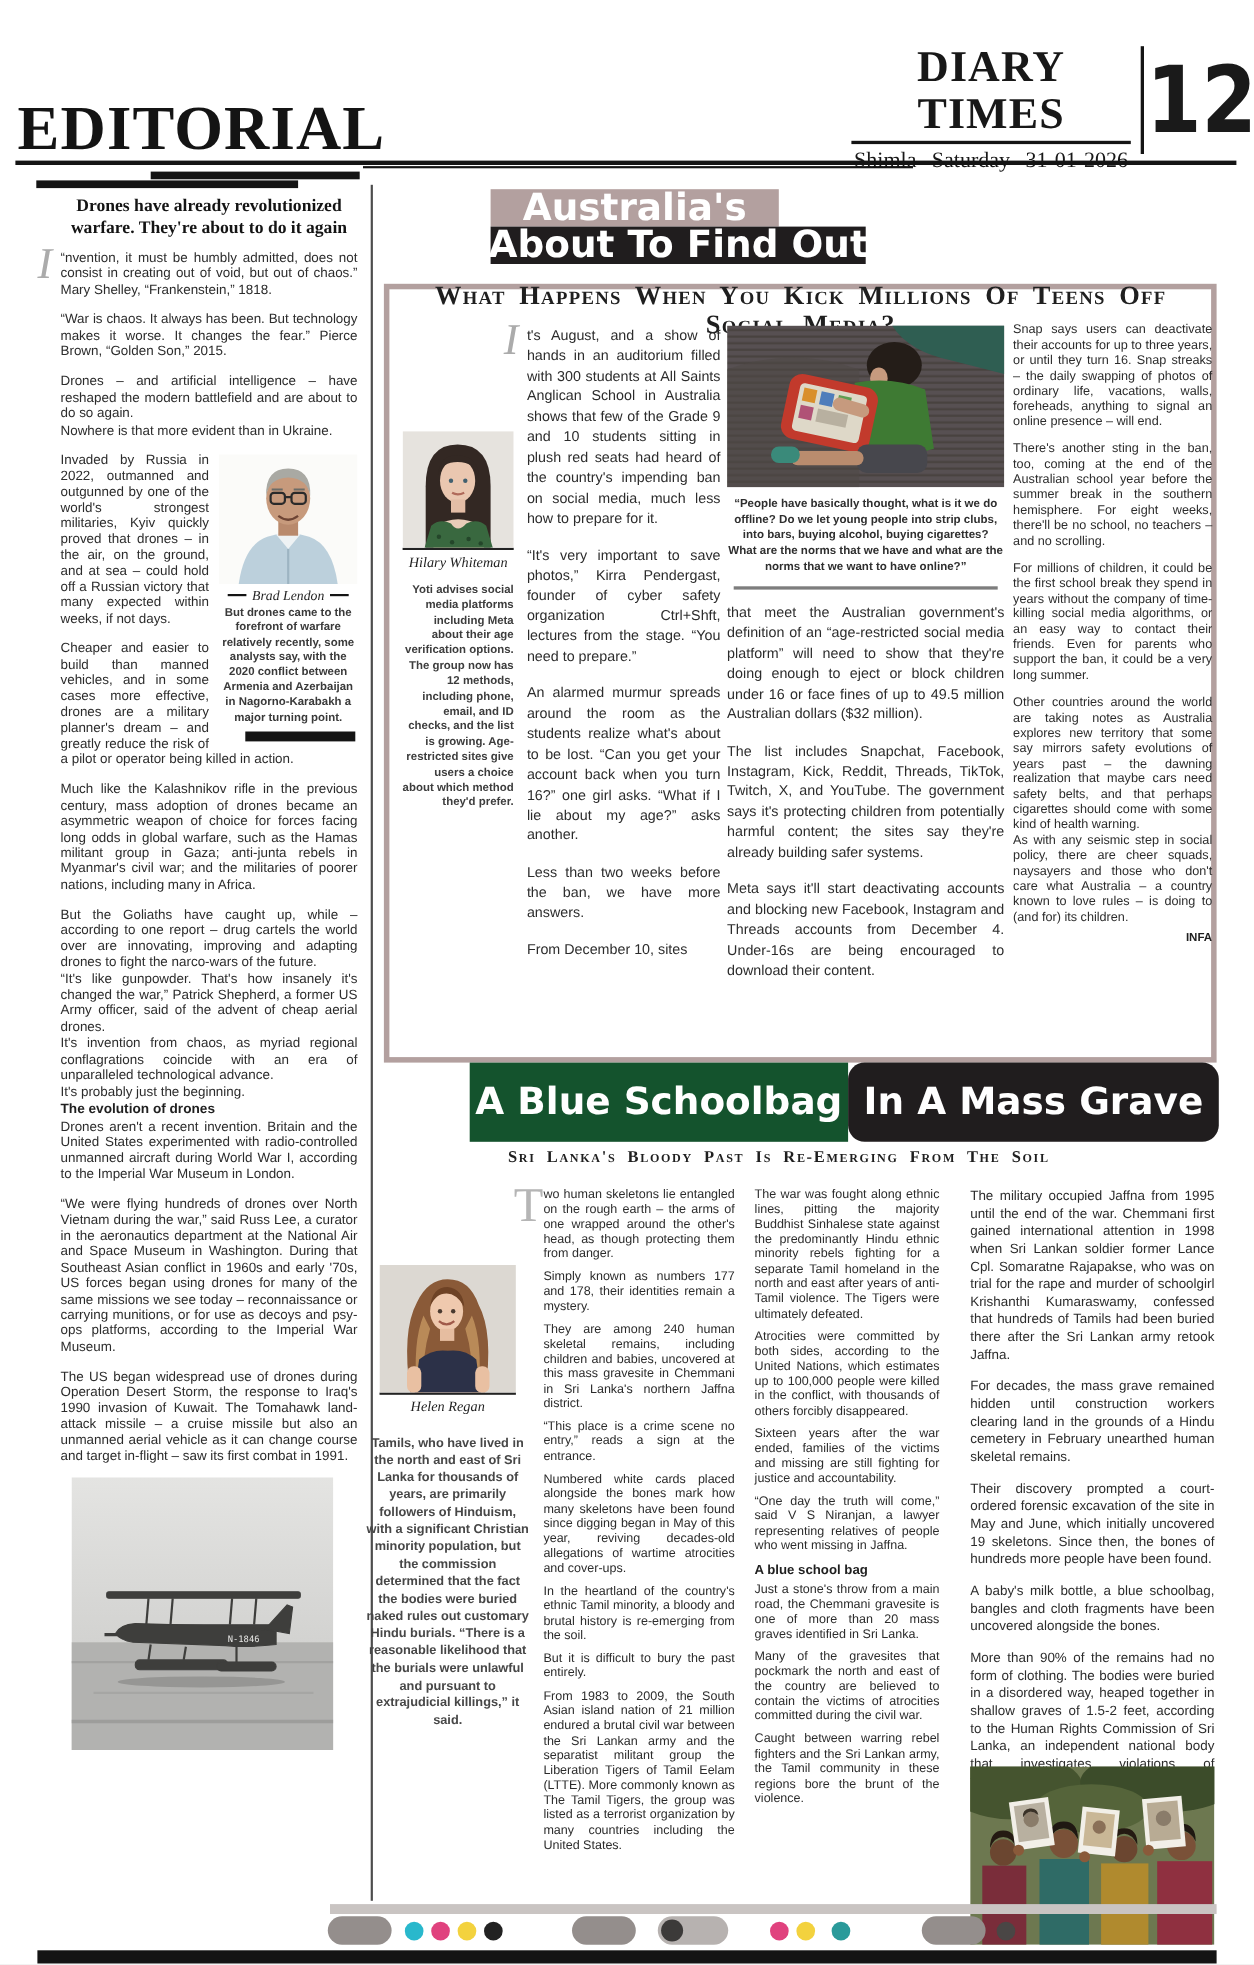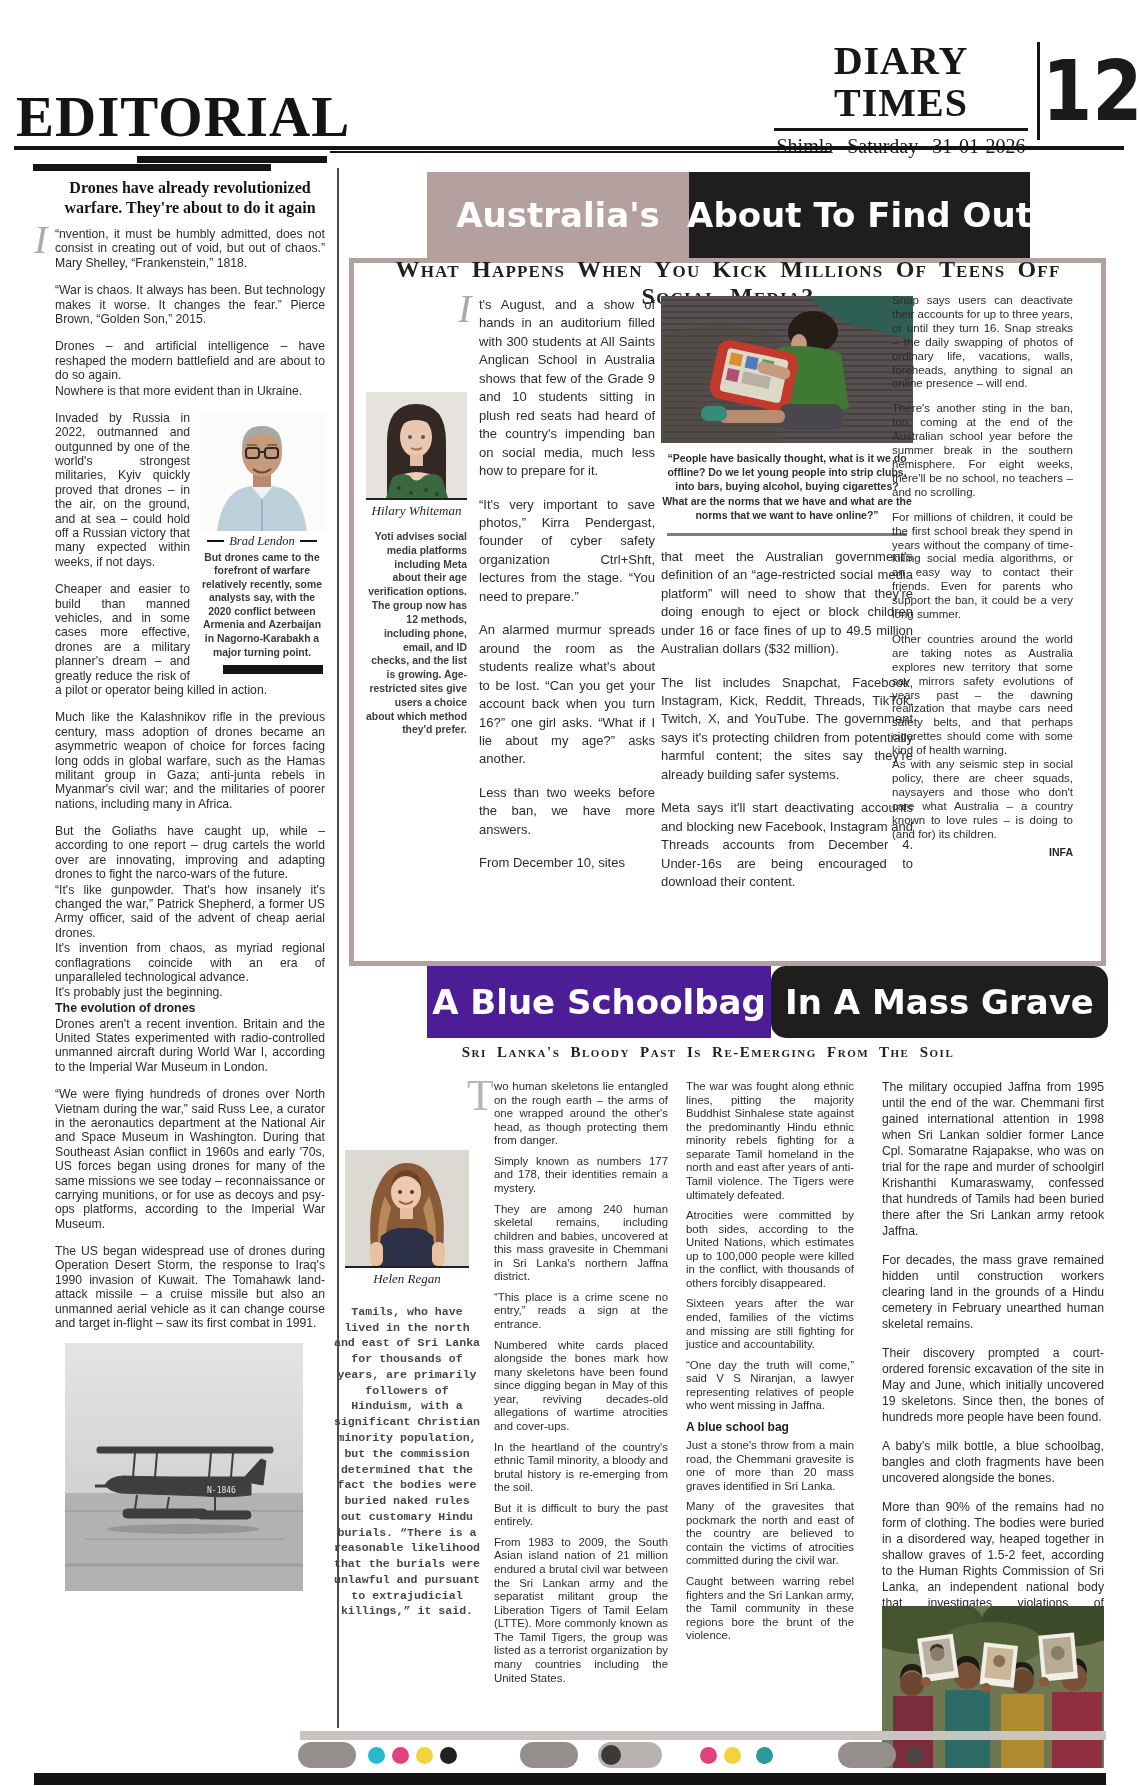--- a/index.html
+++ b/index.html
@@ -39,50 +39,50 @@
   .brad-bar{width:100px;height:9px;background:#141414;margin:6px 2px 0 auto;}
   #biplane-photo{margin:9px 0 0 10px;}
 
   #v-rule{position:absolute;left:337px;top:168px;width:2px;height:1560px;background:#4d4d4d;}
 
   
   #au-frame{position:absolute;left:349px;top:258px;width:747px;height:698px;border:5px solid #b3a09f;}
   .banner{position:absolute;display:flex;}
   .banner .seg{display:flex;align-items:center;justify-content:center;
         font:bold 34px/1 "DejaVu Sans",sans-serif;color:#ffffff;white-space:nowrap;}
-  #au-banner{left:427px;top:172px;height:86px;}
+  #au-banner{left:446px;top:172px;height:86px;flex-direction:column;}
   #au-banner .seg-l{width:262px;background:#b3a09f;}
   #au-banner .seg-r{width:341px;background:#201d1e;}
   .kicker{position:absolute;font-variant:small-caps;font-family:"Liberation Serif",serif;font-weight:bold;
         text-align:center;color:#1f1f1f;}
   #au-kicker{left:365px;top:256px;width:726px;font-size:24px;letter-spacing:1.2px;word-spacing:5px;}
 
   .reporter{position:absolute;}
   .reporter svg{display:block;margin:0 auto;border-bottom:2px solid #222;}
   .reporter-name{font:italic 13px/1.3 "Liberation Serif",serif;text-align:center;color:#1f1f1f;margin-top:3px;}
   .reporter-caption{font:bold 10.4px/1.33 "Liberation Sans",sans-serif;color:#3d3d3d;margin-top:10px;}
   #au-reporter{left:366px;top:392px;width:101px;}
   #au-reporter .reporter-caption{text-align:right;}
   #sl-reporter{left:333px;top:1150px;width:148px;}
-  #sl-reporter .reporter-caption{text-align:center;font-size:11.6px;line-height:1.36;margin-top:16px;color:#474747;font-family:Liberation Mono, monospace;}
+  #sl-reporter .reporter-caption{text-align:center;font-size:11.6px;line-height:1.36;margin-top:16px;color:#474747;}
 
   .au-body p{font:13px/1.42 "Liberation Sans",sans-serif;text-align:justify;color:#2c2c2c;margin:0 0 15px;}
   #au-col1{position:absolute;left:479px;top:296px;width:176px;}
   #au-col2{position:absolute;left:661px;top:296px;width:252px;}
   #au-col2 svg{display:block;}
   .photo-caption{font:bold 10.5px/1.35 "Liberation Sans",sans-serif;text-align:center;color:#2f2f2f;margin-top:8px;}
   .col-divider{height:3px;background:#7d7d7d;margin:11px 6px 12px;}
-  #au-col3{position:absolute;left:892px;top:294px;width:181px;}
+  #au-col3{position:absolute;left:921px;top:294px;width:181px;}
   #au-col3 p{font:11.5px/1.21 "Liberation Sans",sans-serif;text-align:justify;color:#2c2c2c;margin:0;}
   #au-col3 p.gap{margin-bottom:11px;}
   .credit{font:bold 10.5px/1.2 "Liberation Sans",sans-serif;text-align:right;color:#1f1f1f;margin-top:4px;}
 
   
   #sl-banner{left:427px;top:966px;height:72px;}
-  #sl-banner .seg-l{width:344px;background:#4c1d95;}
+  #sl-banner .seg-l{width:344px;background:#14532d;}
   #sl-banner .seg-r{width:337px;background:#201d1e;border-radius:15px;}
   #sl-kicker{left:312px;top:1044px;width:792px;font-size:15px;letter-spacing:1.5px;word-spacing:5px;}
   .sl-body p{font:11.4px/1.19 "Liberation Sans",sans-serif;text-align:justify;color:#2c2c2c;margin:0 0 7px;}
   #sl-col1{position:absolute;left:494px;top:1080px;width:174px;}
   #sl-col1 .dropq{left:-27px;top:-6px;font:44px/1 "Liberation Serif",serif;font-style:normal;color:#b5b5b5;}
   #sl-col2{position:absolute;left:686px;top:1080px;width:168px;}
   #sl-col2 h4{font:bold 12px/1.25 "Liberation Sans",sans-serif;color:#1f1f1f;margin:3px 0 4px;}
   #sl-col3{position:absolute;left:882px;top:1080px;width:222px;}
   #sl-col3 p{font:12.2px/1.31 "Liberation Sans",sans-serif;text-align:justify;color:#2c2c2c;margin:0 0 13px;}
   #sl-photo{position:absolute;left:882px;top:1606px;}

